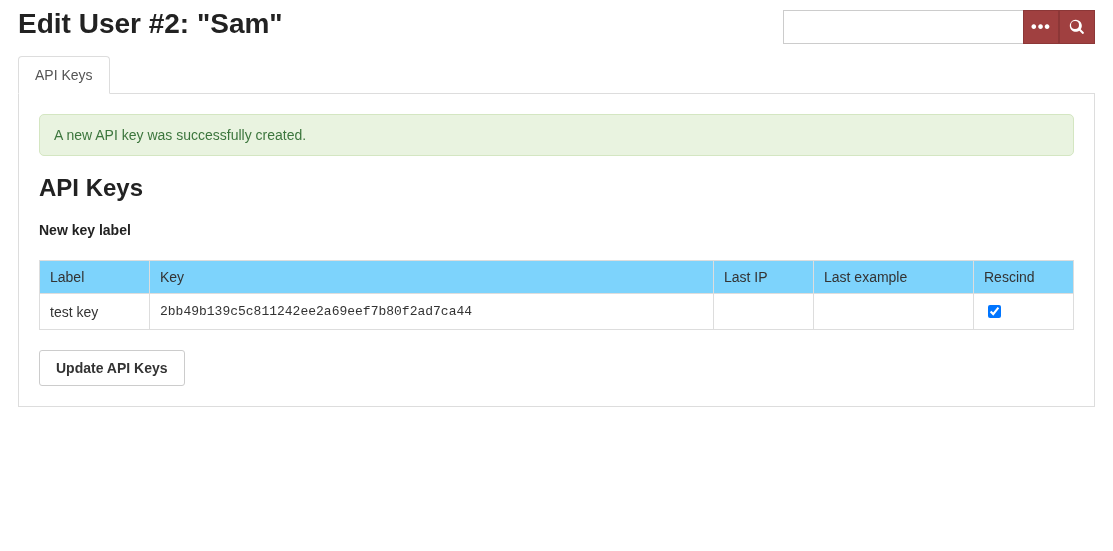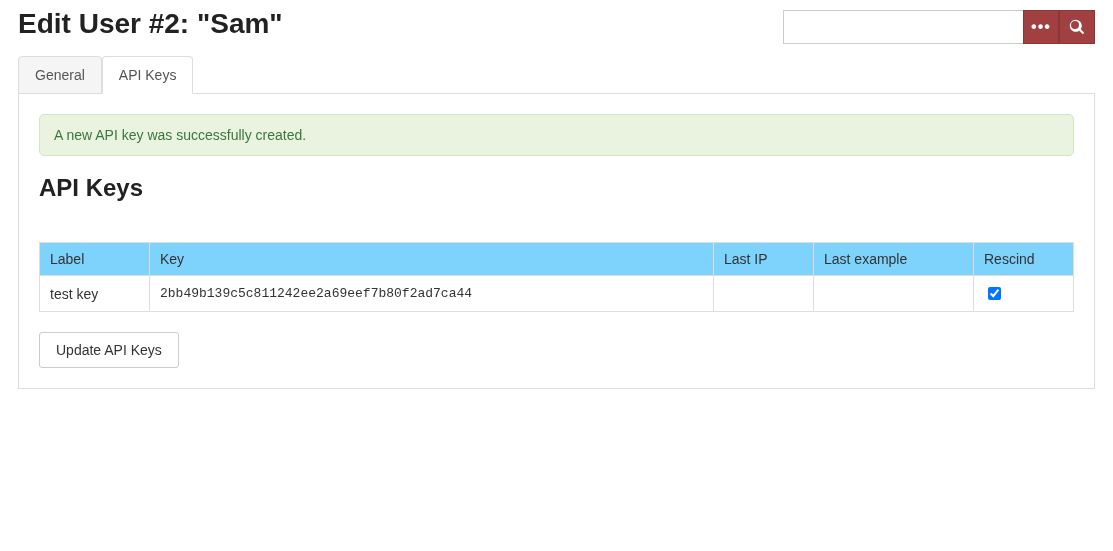--- a/index.html
+++ b/index.html
@@ -146,21 +146,21 @@
   .col-lastip  { width: 100px; }
   .col-lastacc { width: 160px; }
   .col-rescind { width: 100px; }
   .btn {
     display: inline-block;
     padding: 9px 16px;
     border: 1px solid #ccc;
     background: #fff;
     color: #333;
     font-size: 14px;
-    font-weight: 400;
+    font-weight: 700;
     cursor: pointer;
     border-radius: 3px;
   }
 </style>
 </head>
 <body>
 
 <div class="top-row">
   <h1 class="page-title">Edit User #2: "Sam"</h1>
   <div class="search-group">
@@ -170,31 +170,31 @@
     </div>
     <div class="search-btn">
       <svg viewBox="0 0 16 16">
           <path d="M11.7 10.3a6 6 0 1 0-1.4 1.4l3 3a1 1 0 0 0 1.4-1.4l-3-3zM2 6a4 4 0 1 1 8 0 4 4 0 0 1-8 0z"></path>
         </svg>
     </div>
   </div>
 </div>
 
 <div class="tabs">
-  <div class="tab inactive-first">General</div>
   <div class="tab active">API Keys</div>
 </div>
 
 <div class="panel">
 
   <div class="alert-success">A new API key was successfully created.</div>
 
   <h2 class="section-title">API Keys</h2>
 
   <div class="form-row">
+    <div class="form-label-col">New key label</div>
   </div>
 
   <table class="keys-table">
     <thead>
       <tr>
         <th class="col-label">Label</th>
         <th class="col-key">Key</th>
         <th class="col-lastip">Last IP</th>
         <th class="col-lastacc">Last example</th>
         <th class="col-rescind">Rescind</th>

